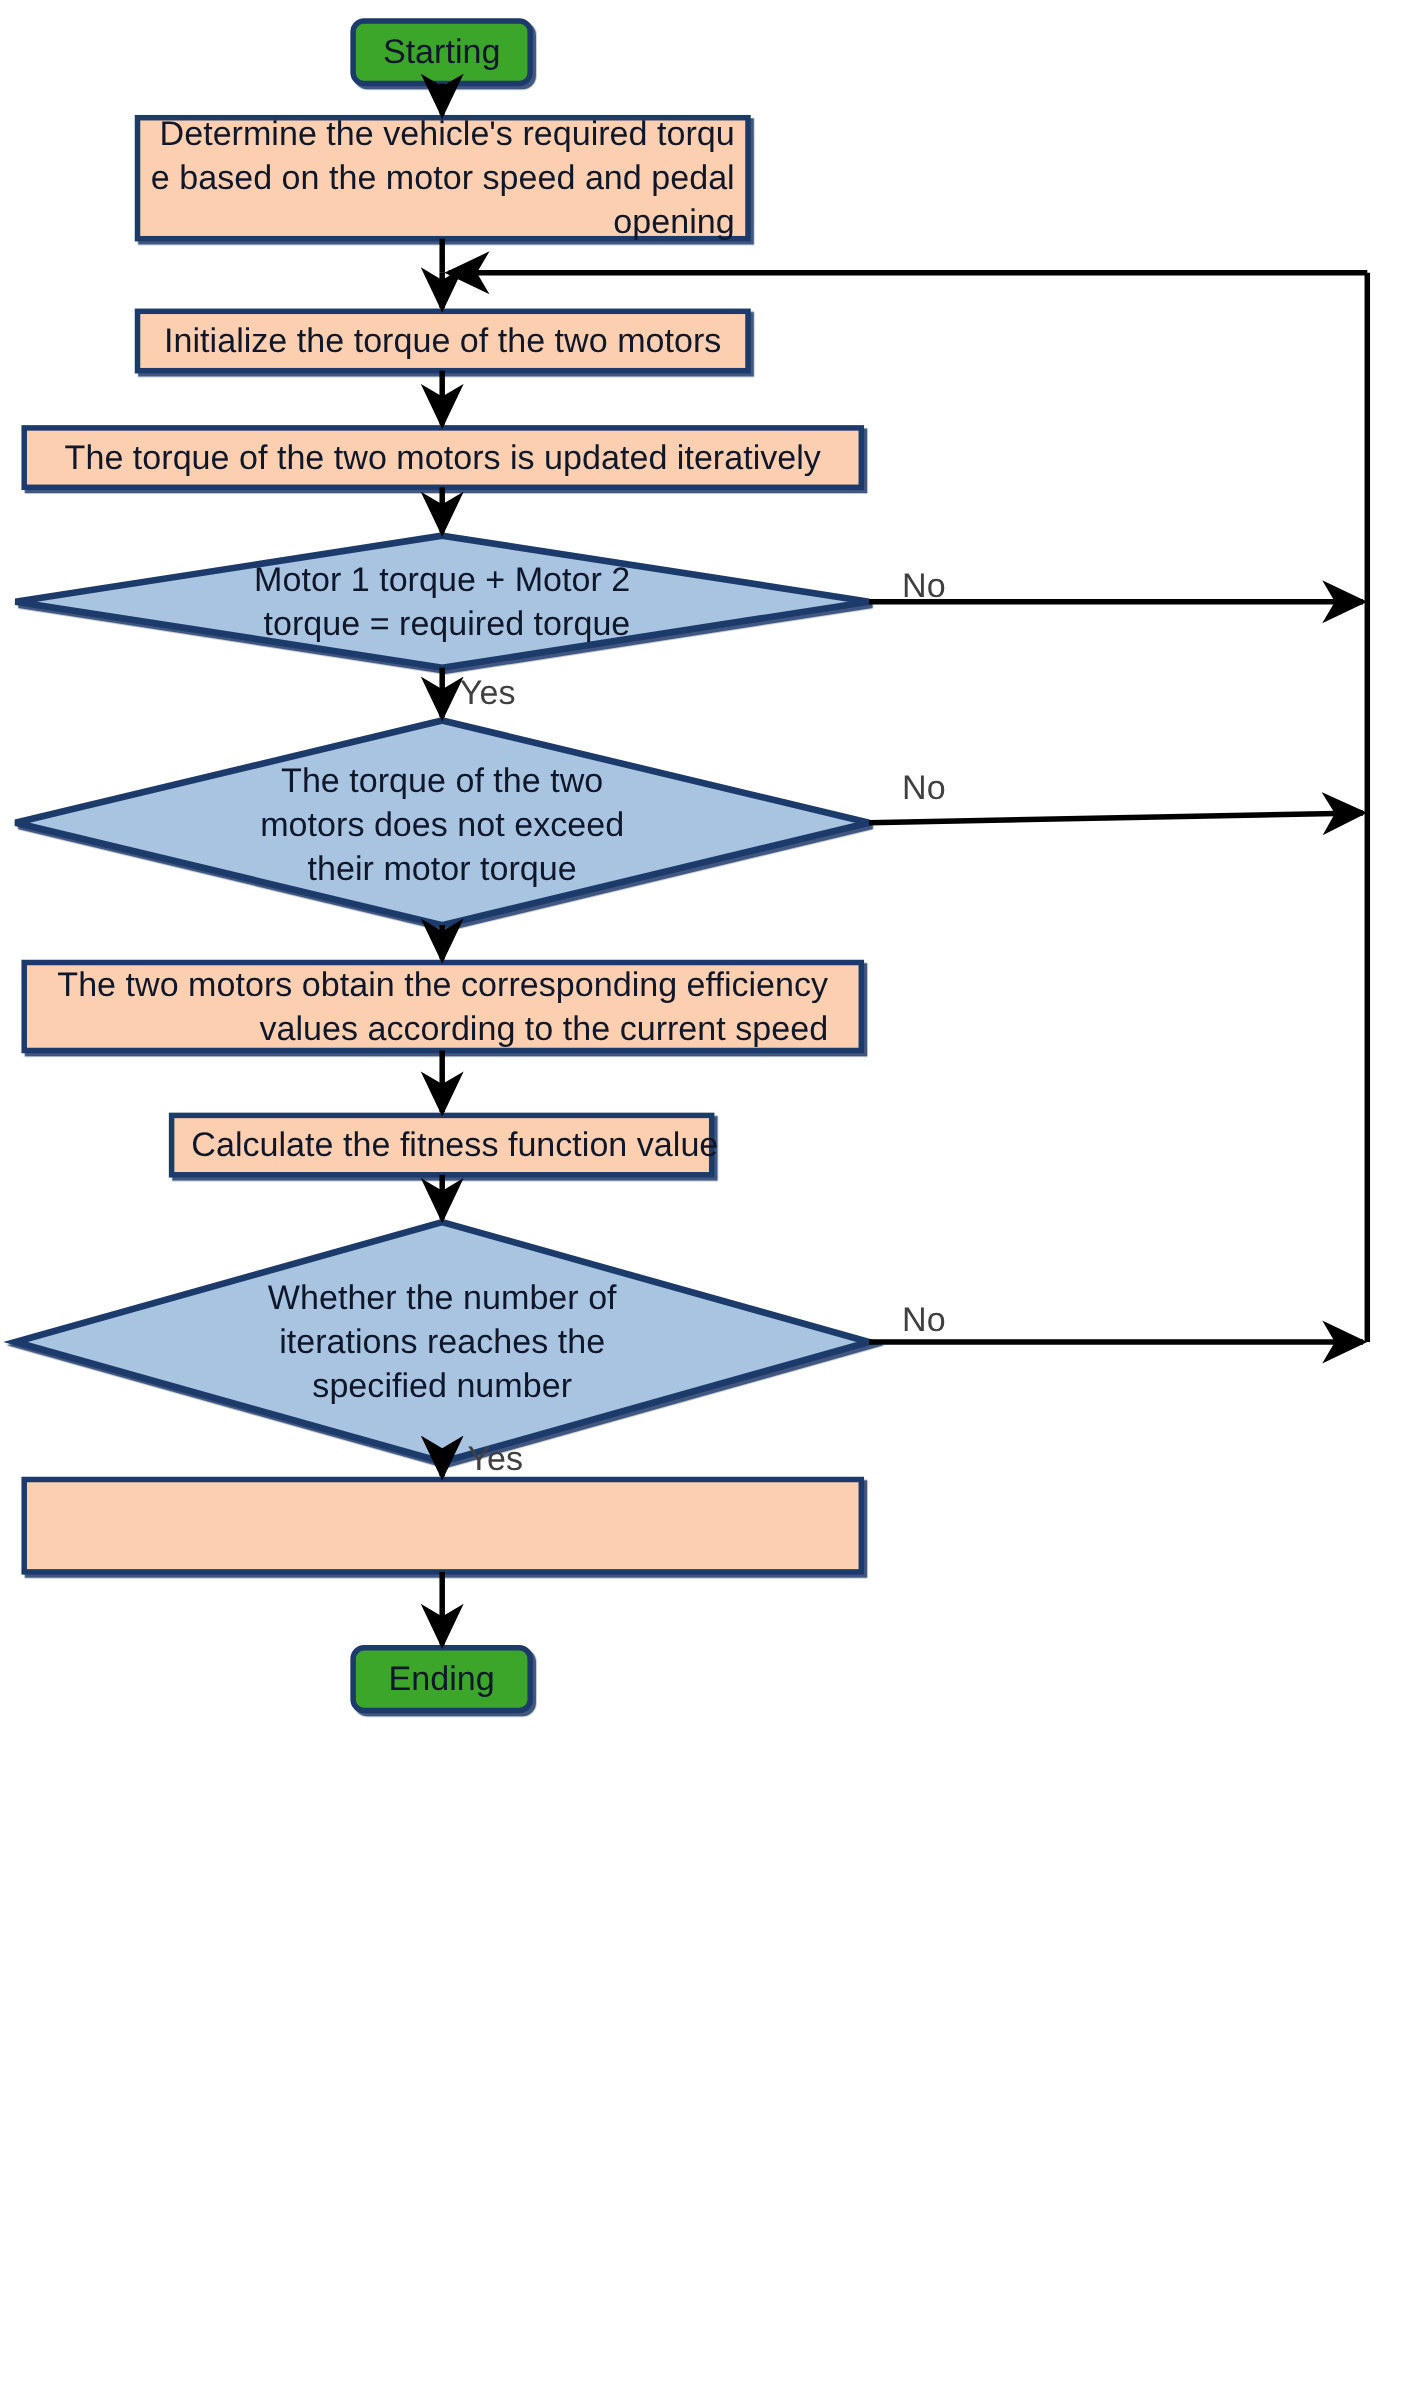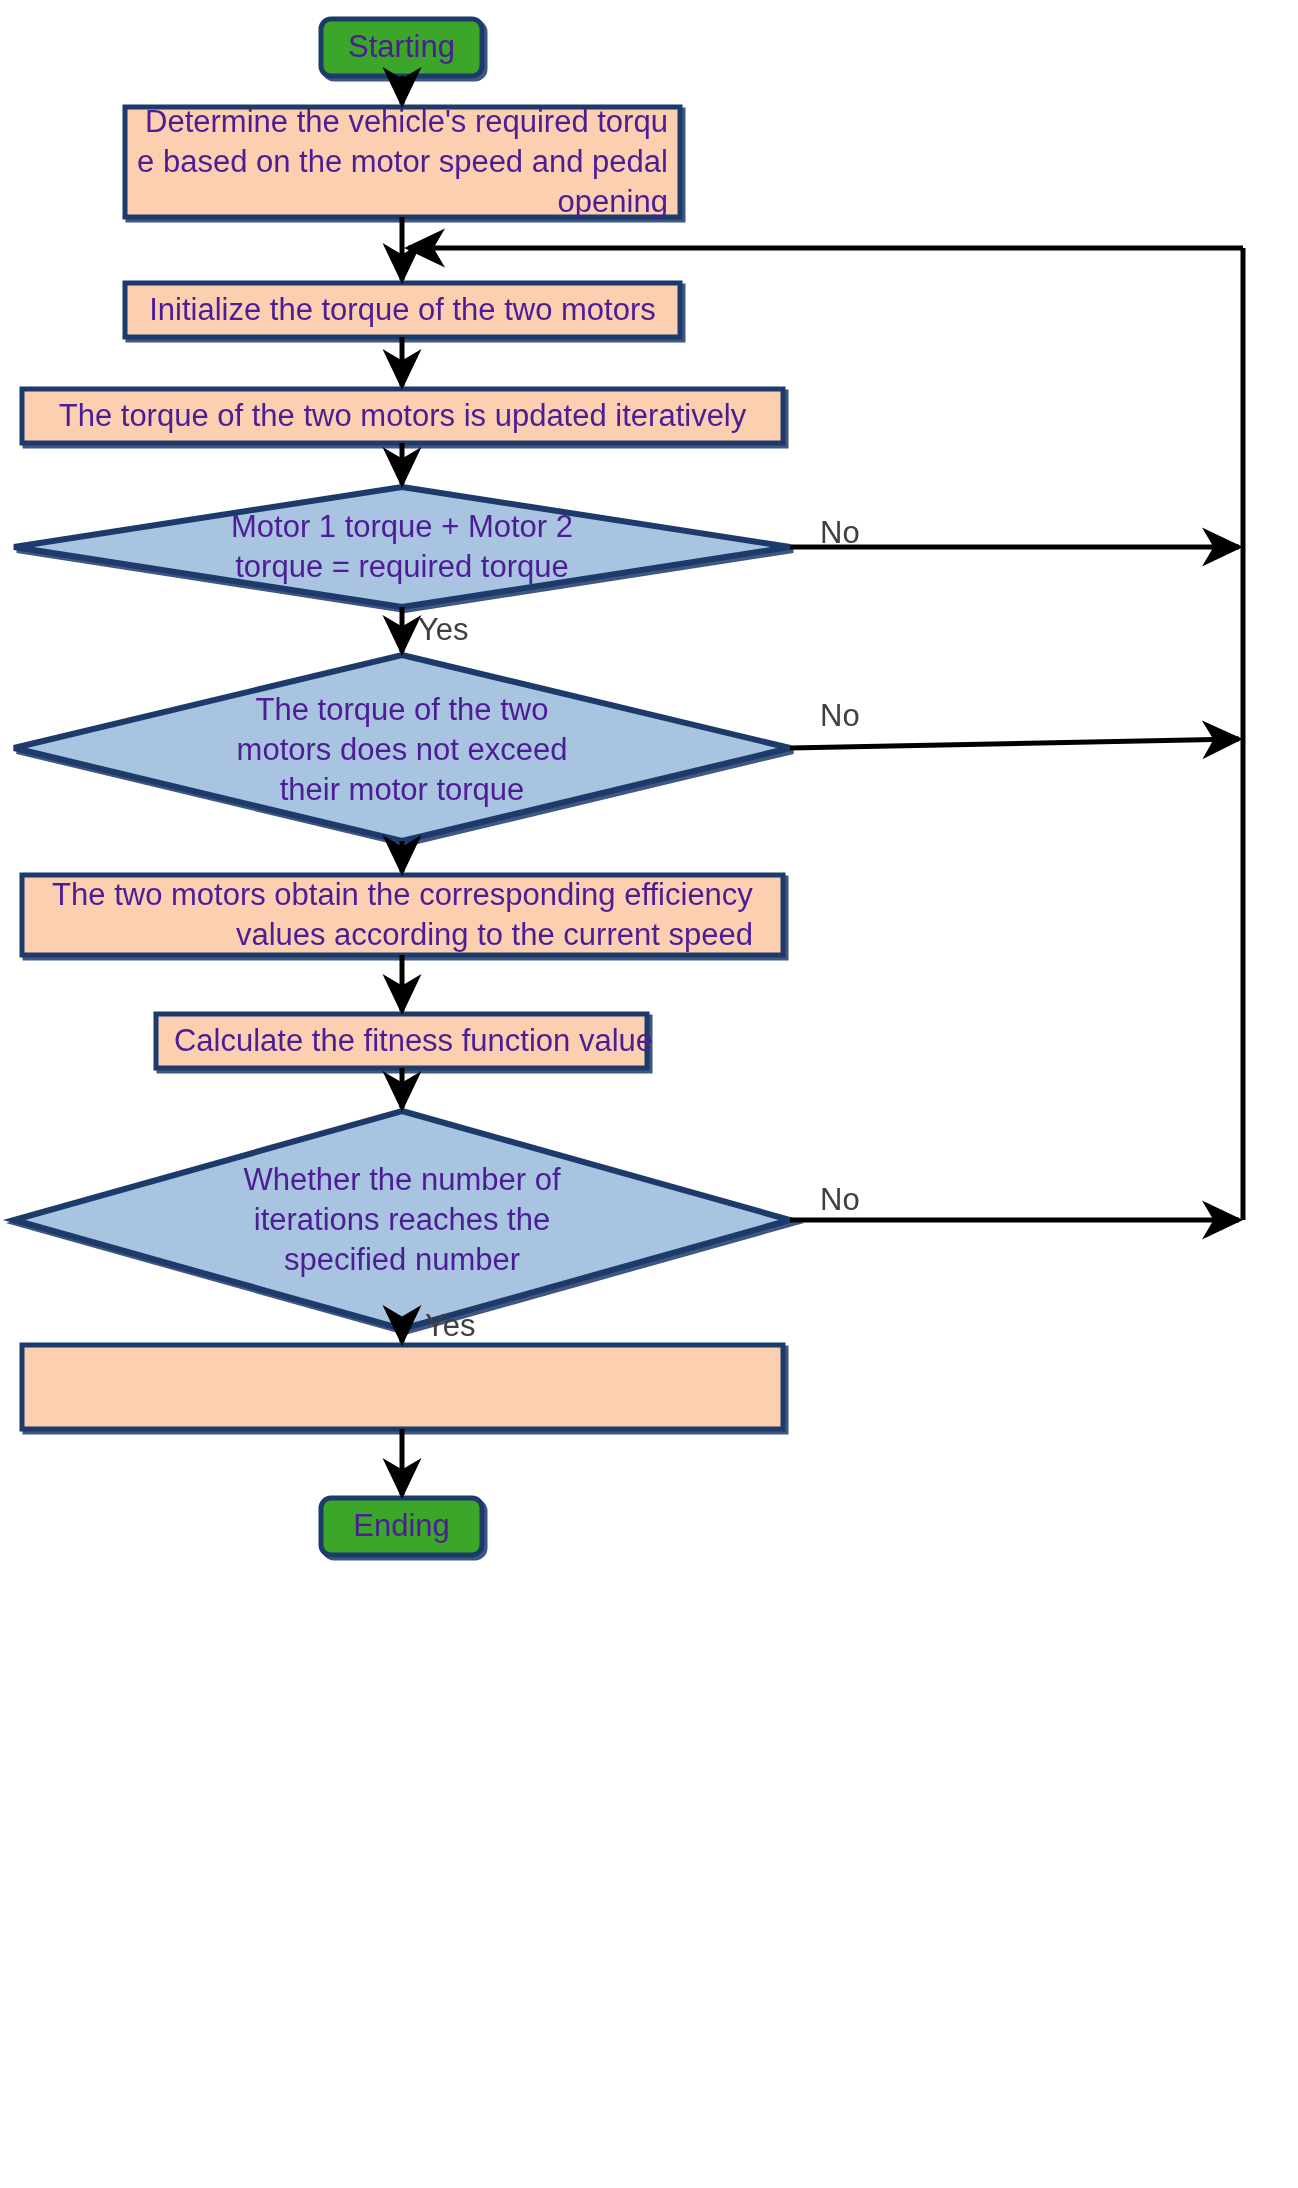--- a/index.html
+++ b/index.html
@@ -23,21 +23,21 @@
     top: 0;
     width: 1298px;
     height: 2188px;
   }
   .node-text {
     position: absolute;
     display: flex;
     align-items: center;
     justify-content: center;
     text-align: center;
-    color: #4c1d95;
+    color: #0f172a;
     line-height: 1.30;
     box-sizing: border-box;
     pointer-events: none;
     white-space: pre-line;
   }
   .proc-text   { font-size: 31px; text-align: right; }
   .term-text   { font-size: 31px; }
   .dec-text    { font-size: 31px; }
   .edge-label {
     position: absolute;
@@ -119,21 +119,21 @@
   <div class="node-text term-text" style="left:321px; top:19px; width:161px; height:57px;">Starting</div>
 
   <div class="node-text proc-text" style="left:125px; top:107px; width:555px; height:110px;">Determine the vehicle's required torqu
 e based on the motor speed and pedal
 opening</div>
 
   <div class="node-text proc-text" style="left:125px; top:283px; width:555px; height:54px;">Initialize the torque of the two motors</div>
 
   <div class="node-text proc-text" style="left:22px; top:389px; width:761px; height:54px;">The torque of the two motors is updated iteratively</div>
 
-  <div class="node-text dec-text" style="left:142px; top:492px; width:520px; height:110px;">Motor 1 torque + Motor 2
+  <div class="node-text dec-text" style="left:142px; top:492px; width:520px; height:110px;text-align:right;">Motor 1 torque + Motor 2
 torque = required torque</div>
 
   <div class="node-text dec-text" style="left:142px; top:680px; width:520px; height:140px;">The torque of the two
 motors does not exceed
 their motor torque</div>
 
   <div class="node-text proc-text" style="left:22px; top:875px; width:761px; height:80px;">The two motors obtain the corresponding efficiency
 values according to the current speed</div>
 
   <div class="node-text proc-text" style="left:168px; top:1014px; width:491px; height:54px;">Calculate the fitness function value</div>

